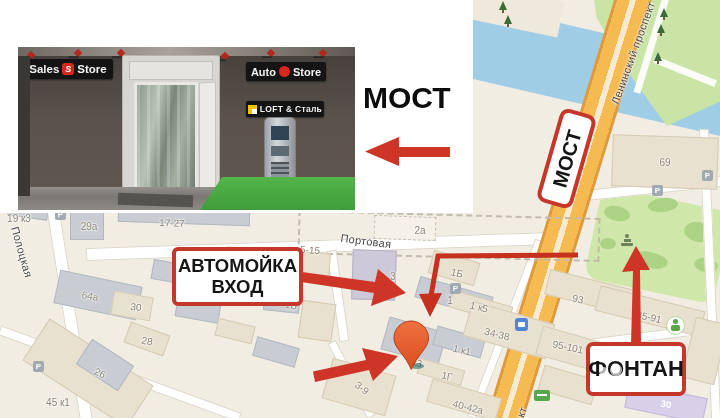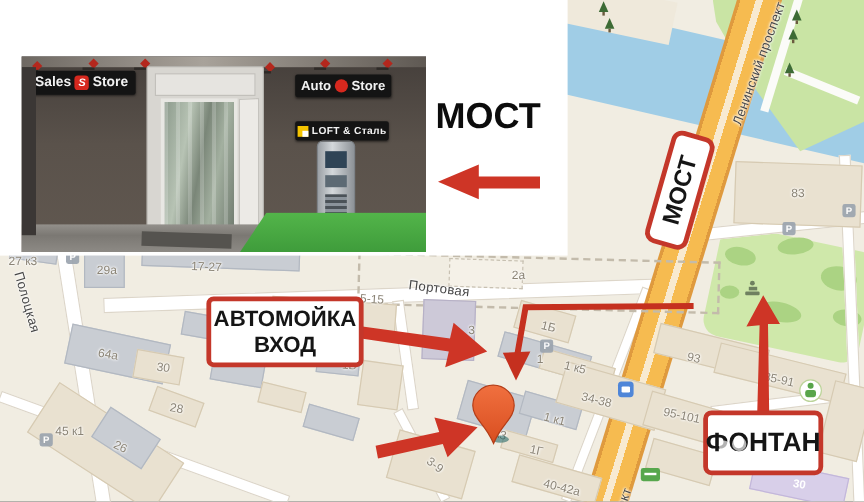--- a/index.html
+++ b/index.html
@@ -176,44 +176,44 @@
       <div class="tree" style="left: 499px; top: 1px;"></div>
       <div class="tree" style="left: 504px; top: 15px;"></div>
       <div class="tree" style="left: 660px; top: 8px;"></div>
       <div class="tree" style="left: 657px; top: 24px;"></div>
       <div class="tree" style="left: 654px; top: 52px;"></div>
       <div class="picon" style="left: 55px; top: 209px;">P</div>
       <div class="picon" style="left: 450px; top: 283px;">P</div>
       <div class="picon" style="left: 652px; top: 185px;">P</div>
       <div class="picon" style="left: 702px; top: 170px;">P</div>
       <div class="picon" style="left: 33px; top: 361px;">P</div>
-      <div class="mlabel" style="left: 19px; top: 218px; transform: translate(-50%, -50%) rotate(0deg);">27 к3</div>
+      <div class="mlabel" style="left: 19px; top: 218px; transform: translate(-50%, -50%) rotate(0deg);">19 к3</div>
       <div class="mlabel" style="left: 89px; top: 226px; transform: translate(-50%, -50%) rotate(0deg);">29а</div>
       <div class="mlabel" style="left: 172px; top: 223px; transform: translate(-50%, -50%) rotate(2deg);">17-27</div>
-      <div class="mlabel" style="left: 432px; top: 230px; transform: translate(-50%, -50%) rotate(0deg);">2а</div>
+      <div class="mlabel" style="left: 420px; top: 230px; transform: translate(-50%, -50%) rotate(0deg);">2а</div>
       <div class="mlabel" style="left: 310px; top: 250px; transform: translate(-50%, -50%) rotate(4deg);">5-15</div>
       <div class="mlabel" style="left: 90px; top: 296px; transform: translate(-50%, -50%) rotate(10deg);">64а</div>
       <div class="mlabel" style="left: 136px; top: 307px; transform: translate(-50%, -50%) rotate(8deg);">30</div>
       <div class="mlabel" style="left: 291px; top: 305px; transform: translate(-50%, -50%) rotate(4deg);">1В</div>
       <div class="mlabel" style="left: 393px; top: 276px; transform: translate(-50%, -50%) rotate(0deg);">3</div>
       <div class="mlabel" style="left: 457px; top: 273px; transform: translate(-50%, -50%) rotate(14deg);">1Б</div>
       <div class="mlabel" style="left: 450px; top: 300px; transform: translate(-50%, -50%) rotate(0deg);">1</div>
       <div class="mlabel" style="left: 479px; top: 307px; transform: translate(-50%, -50%) rotate(14deg);">1 к5</div>
       <div class="mlabel" style="left: 417px; top: 363px; transform: translate(-50%, -50%) rotate(12deg);">к3</div>
       <div class="mlabel" style="left: 462px; top: 350px; transform: translate(-50%, -50%) rotate(14deg);">1 к1</div>
       <div class="mlabel" style="left: 447px; top: 376px; transform: translate(-50%, -50%) rotate(12deg);">1Г</div>
       <div class="mlabel" style="left: 497px; top: 334px; transform: translate(-50%, -50%) rotate(14deg);">34-38</div>
       <div class="mlabel" style="left: 578px; top: 299px; transform: translate(-50%, -50%) rotate(12deg);">93</div>
       <div class="mlabel" style="left: 649px; top: 317px; transform: translate(-50%, -50%) rotate(12deg);">85-91</div>
       <div class="mlabel" style="left: 568px; top: 347px; transform: translate(-50%, -50%) rotate(12deg);">95-101</div>
-      <div class="mlabel" style="left: 665px; top: 162px; transform: translate(-50%, -50%) rotate(0deg);">83</div>
+      <div class="mlabel" style="left: 665px; top: 162px; transform: translate(-50%, -50%) rotate(0deg);">69</div>
       <div class="mlabel k-w" style="left: 666px; top: 404px; transform: translate(-50%, -50%) rotate(10deg);">30</div>
       <div class="mlabel" style="left: 362px; top: 388px; transform: translate(-50%, -50%) rotate(38deg);">3-9</div>
       <div class="mlabel" style="left: 468px; top: 407px; transform: translate(-50%, -50%) rotate(14deg);">40-42а</div>
-      <div class="mlabel" style="left: 58px; top: 360px; transform: translate(-50%, -50%) rotate(0deg);">45 к1</div>
+      <div class="mlabel" style="left: 58px; top: 402px; transform: translate(-50%, -50%) rotate(0deg);">45 к1</div>
       <div class="mlabel" style="left: 100px; top: 373px; transform: translate(-50%, -50%) rotate(25deg);">26</div>
       <div class="mlabel" style="left: 147px; top: 341px; transform: translate(-50%, -50%) rotate(10deg);">28</div>
       <div class="mlabel k-s" style="left: 366px; top: 241px; transform: translate(-50%, -50%) rotate(7deg);">Портовая</div>
       <div class="mlabel k-s" style="left: 22px; top: 252px; transform: translate(-50%, -50%) rotate(74deg);">Полоцкая</div>
       <div class="mlabel k-s" style="left: 633px; top: 53px; transform: translate(-50%, -50%) rotate(-70deg);">Ленинский проспект</div>
       <div class="mlabel k-s" style="left: 505px; top: 458px; transform: translate(-50%, -50%) rotate(-70deg);">Ленинский проспект</div>
     </div>
 
   <div class="abs busstop"></div>
   <div class="abs busgreen"></div>

